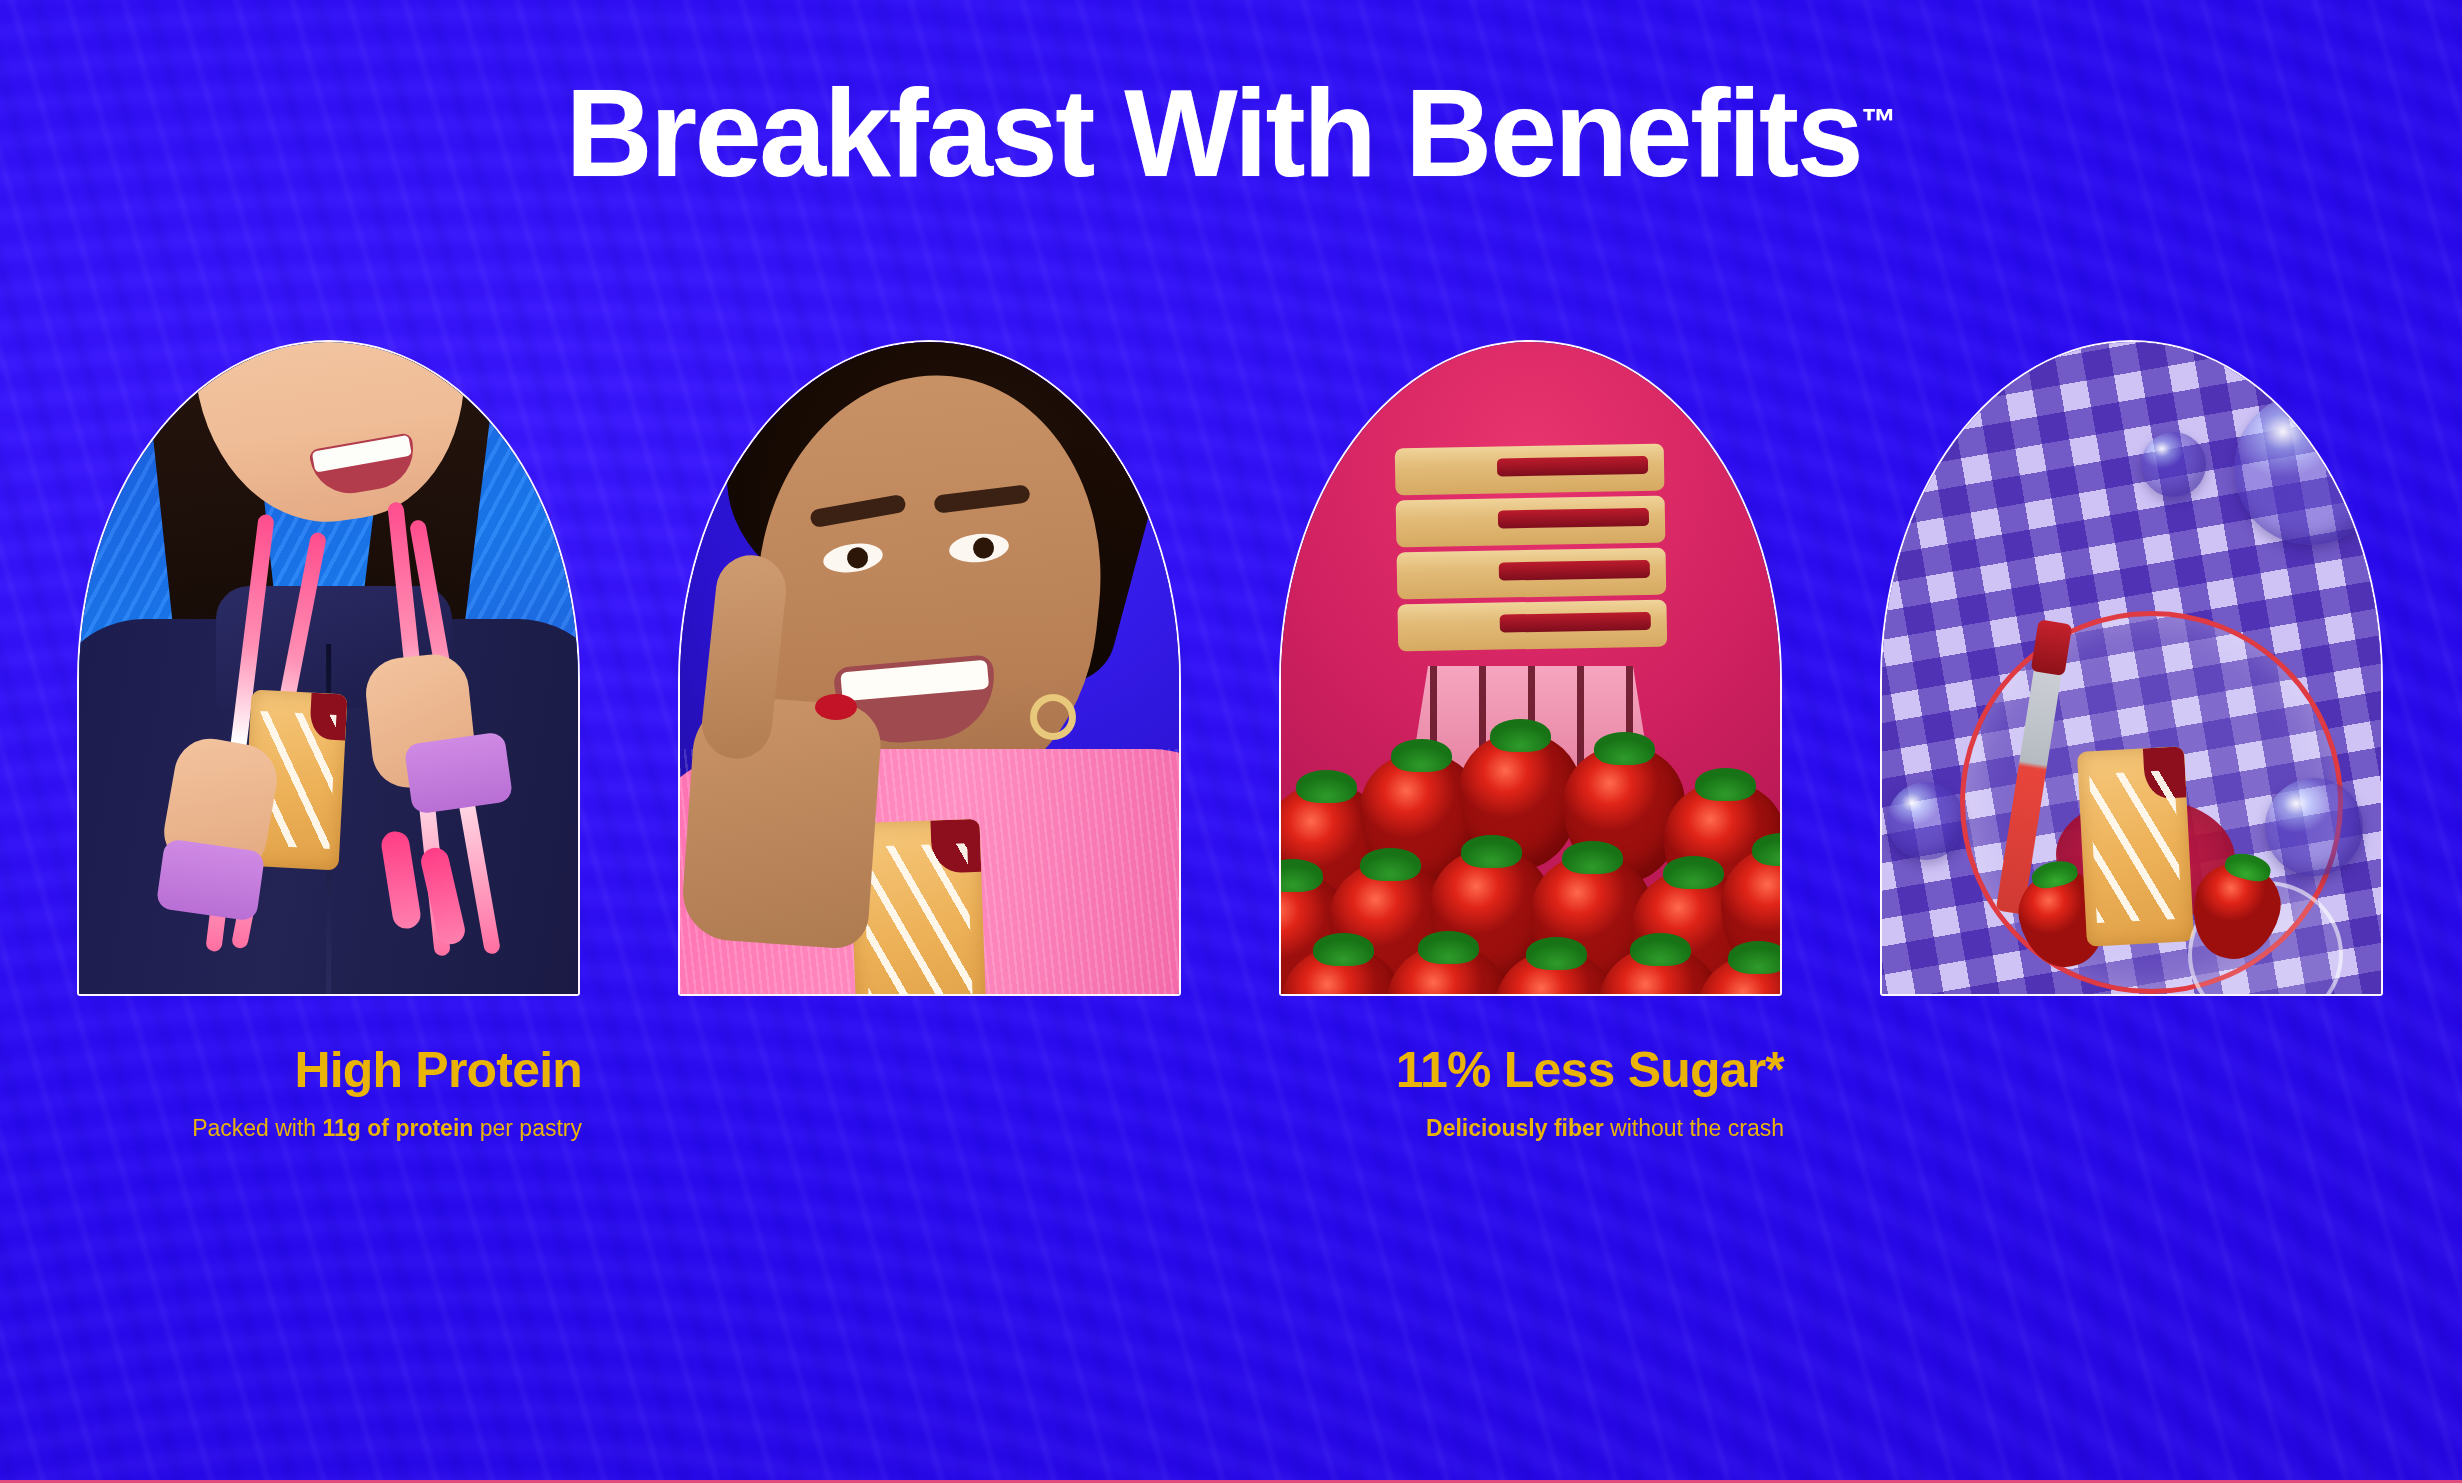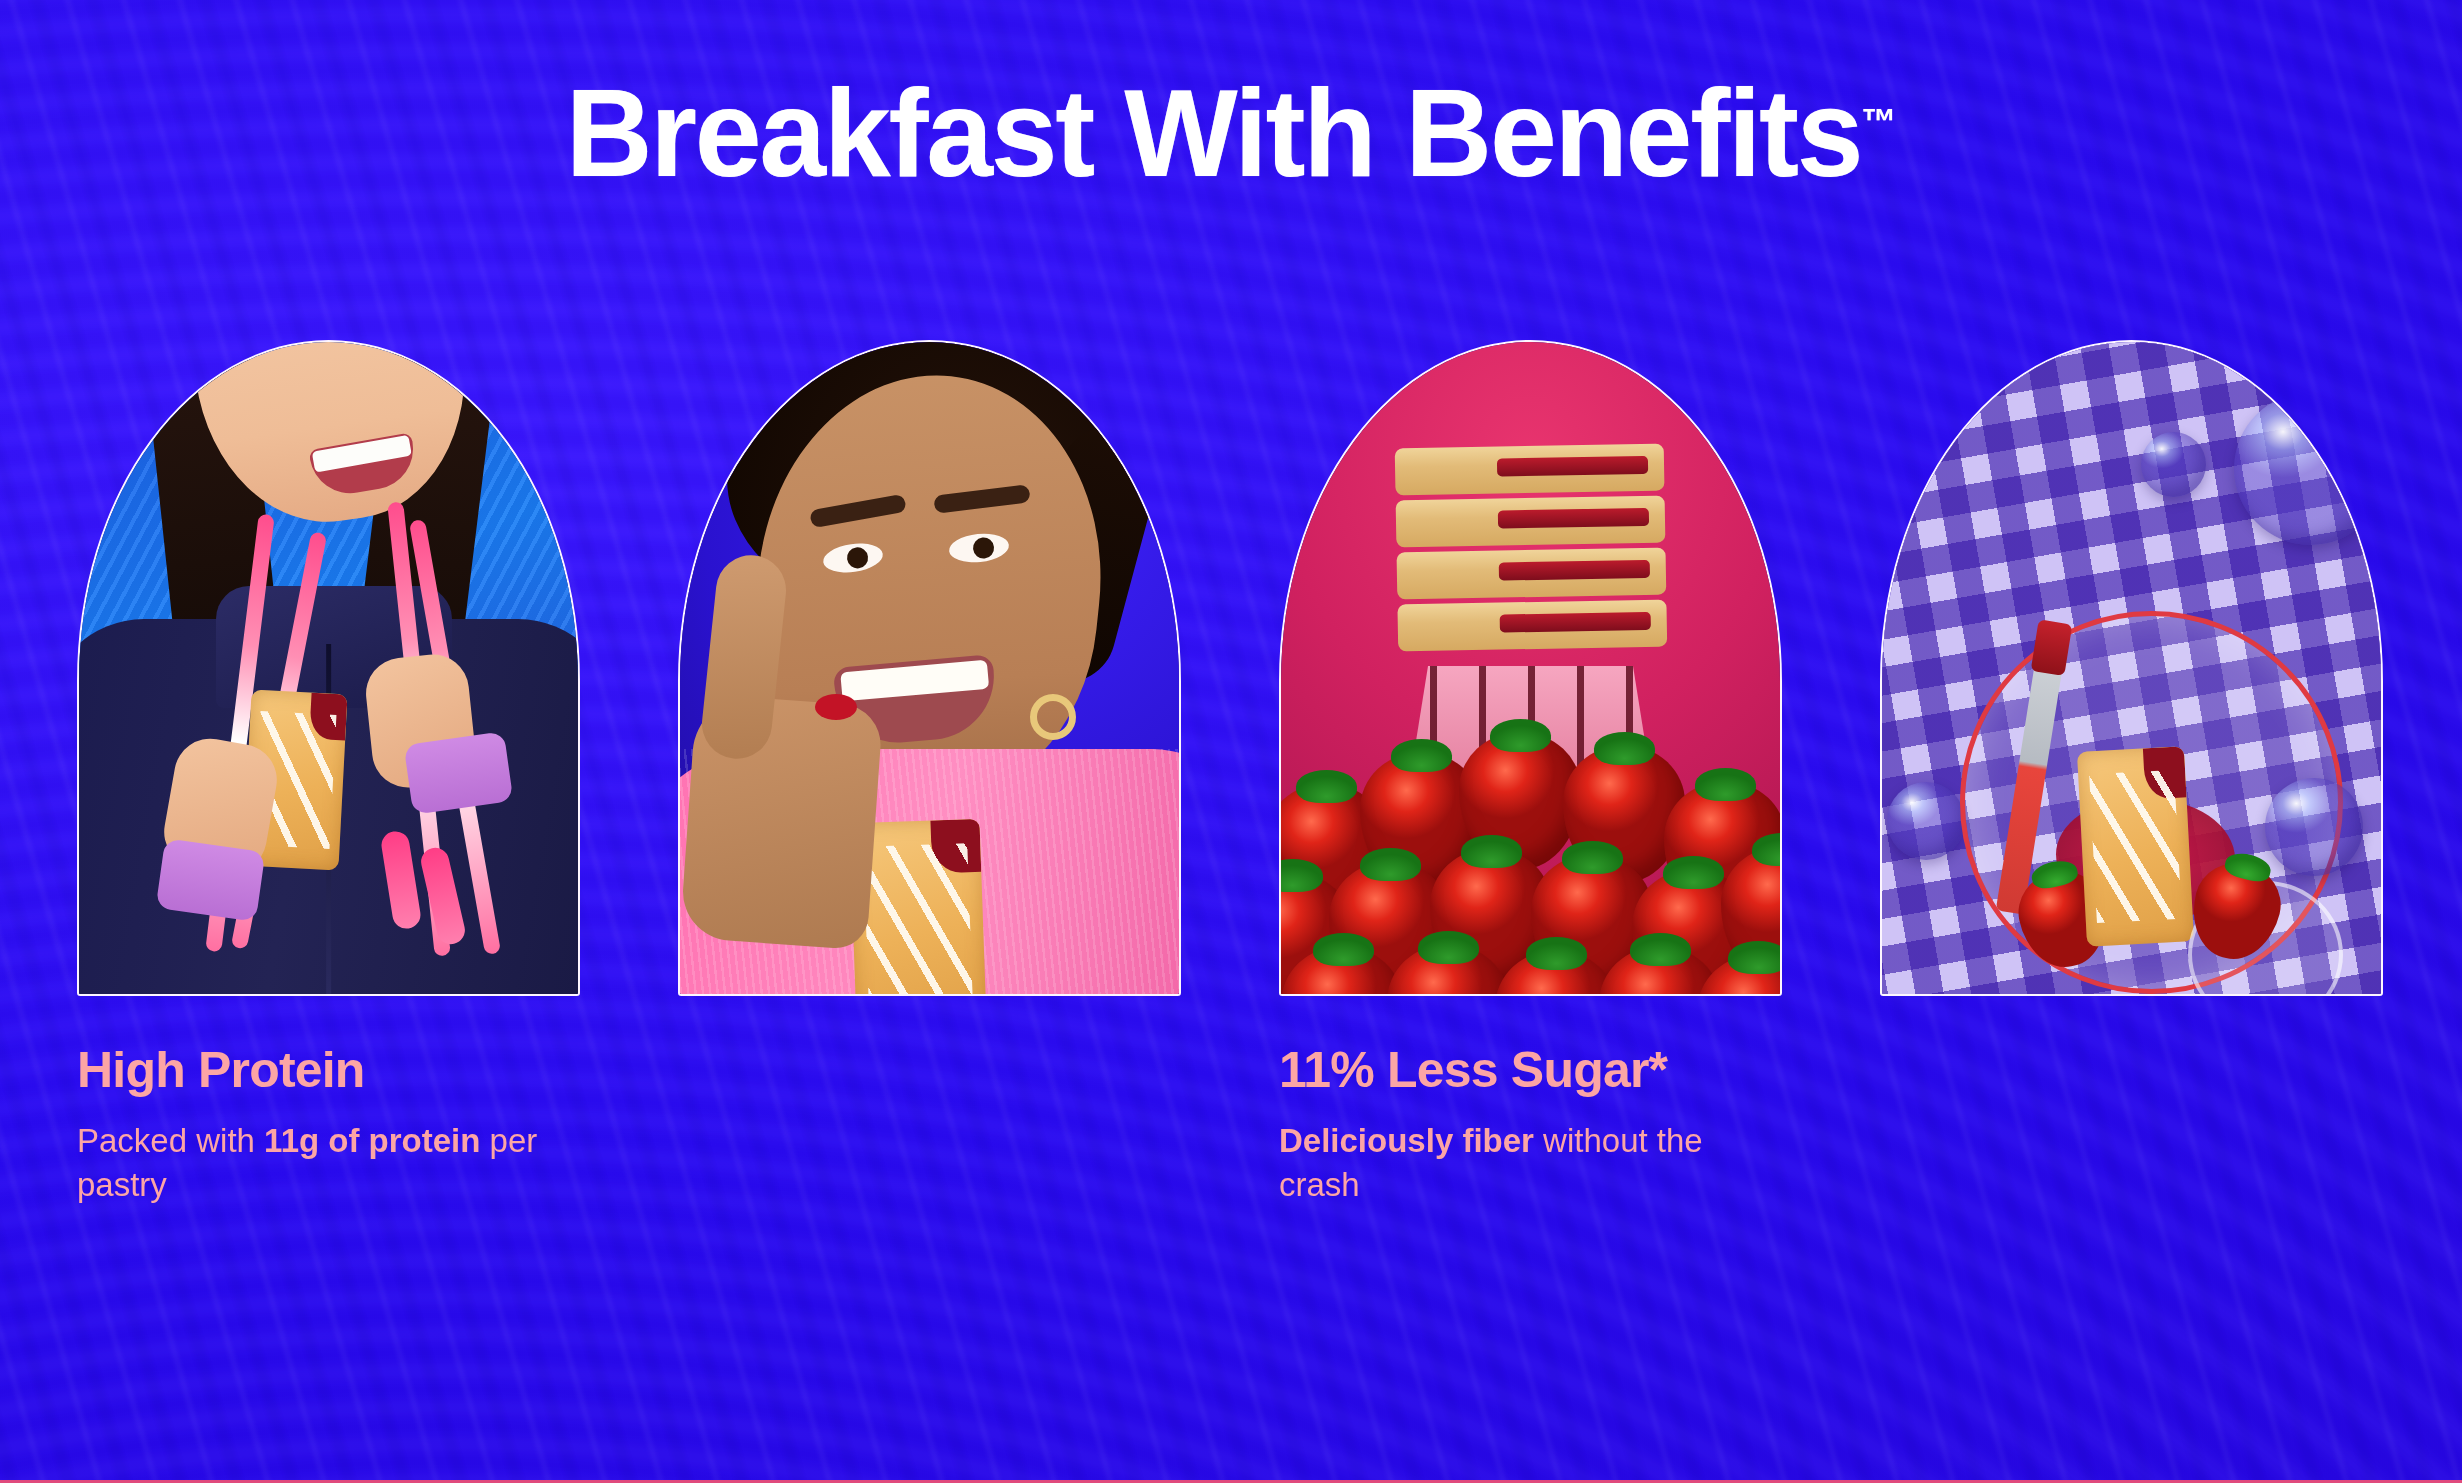--- a/index.html
+++ b/index.html
@@ -369,31 +369,31 @@
     border-radius: 48% 52% 44% 56%;
     opacity: .92;
   }
   .g-glass {
     position: absolute; left: 306px; top: 539px; width: 155px; height: 147px;
     border: 4.9px solid rgba(255,255,255,.55); border-radius: 50%;
     background: rgba(255,255,255,.14);
   }
 
   
-  .caption { width: 505px; text-align: left; color: #fca5a5; }
+  .caption { width: 505px; text-align: right; color: #eab308; }
   .benefit-title {
     margin-top: 47px;
     font-size: 50px;
     font-weight: 700;
     letter-spacing: -0.8px;
     line-height: 1.08;
   }
   .benefit-desc {
-    margin-top: 22px;
-    font-size: 33px;
+    margin-top: 16px;
+    font-size: 23px;
     font-weight: 400;
     line-height: 1.32;
   }
   .benefit-desc b { font-weight: 700; }
 
   
   .bottom-strip {
     position: absolute; left: 0; right: 0; bottom: 0; height: 4.1px;
     background: #e04a7d;
     z-index: 20;

